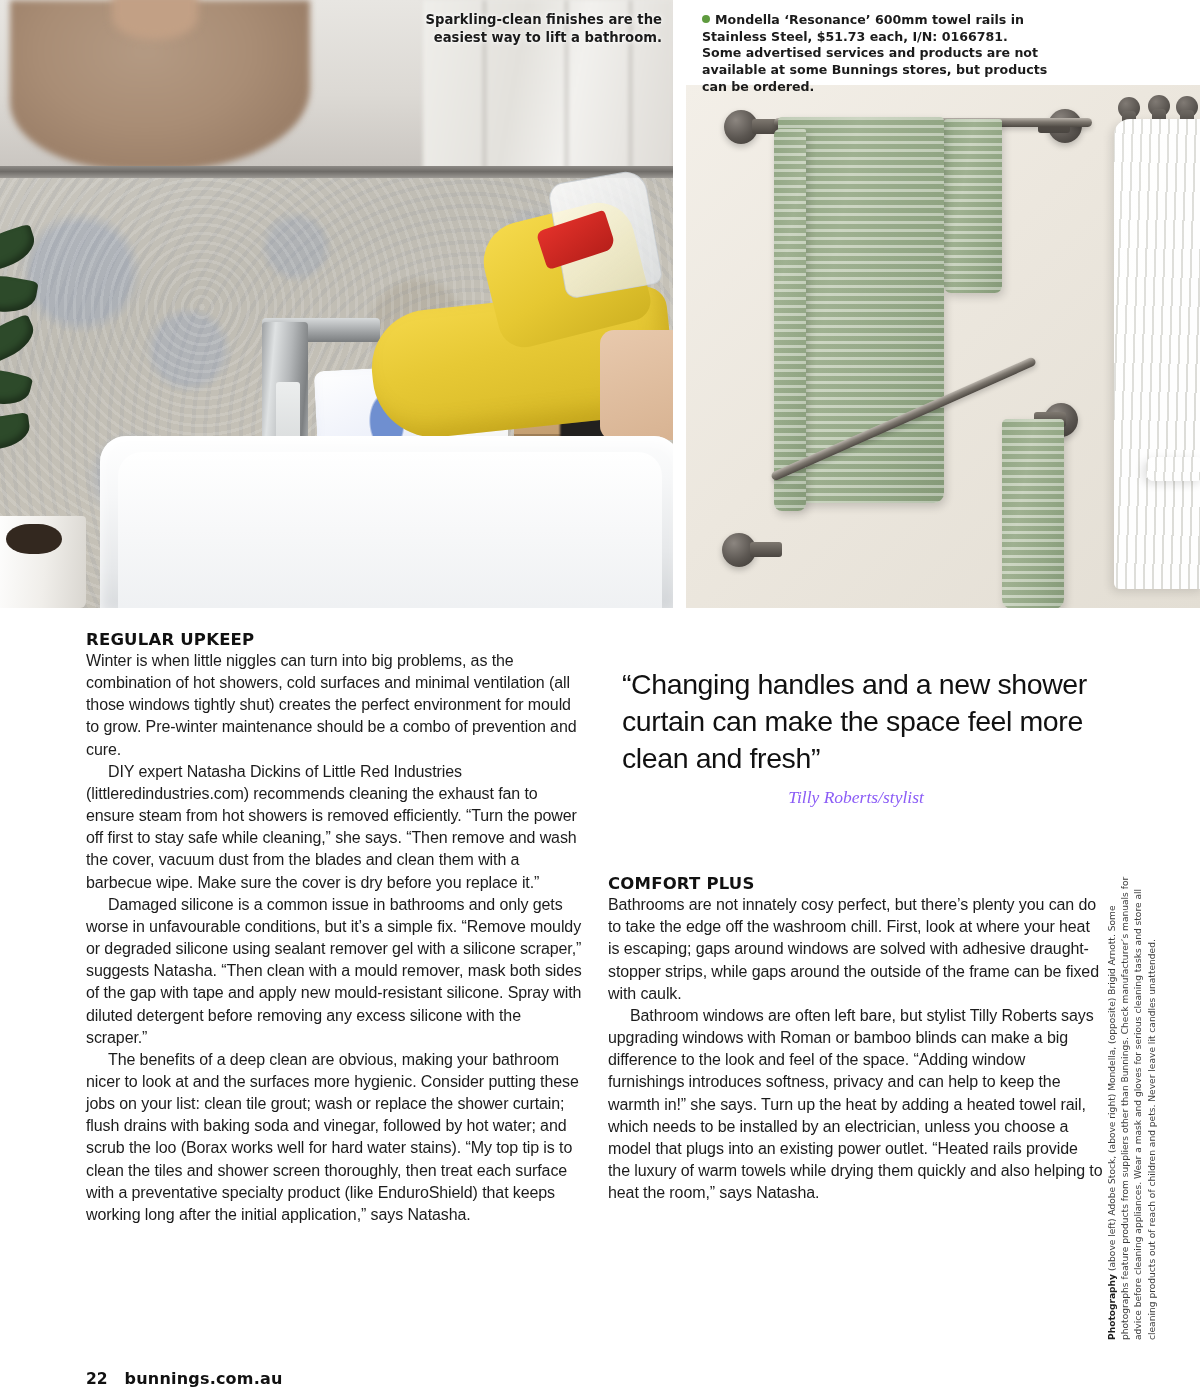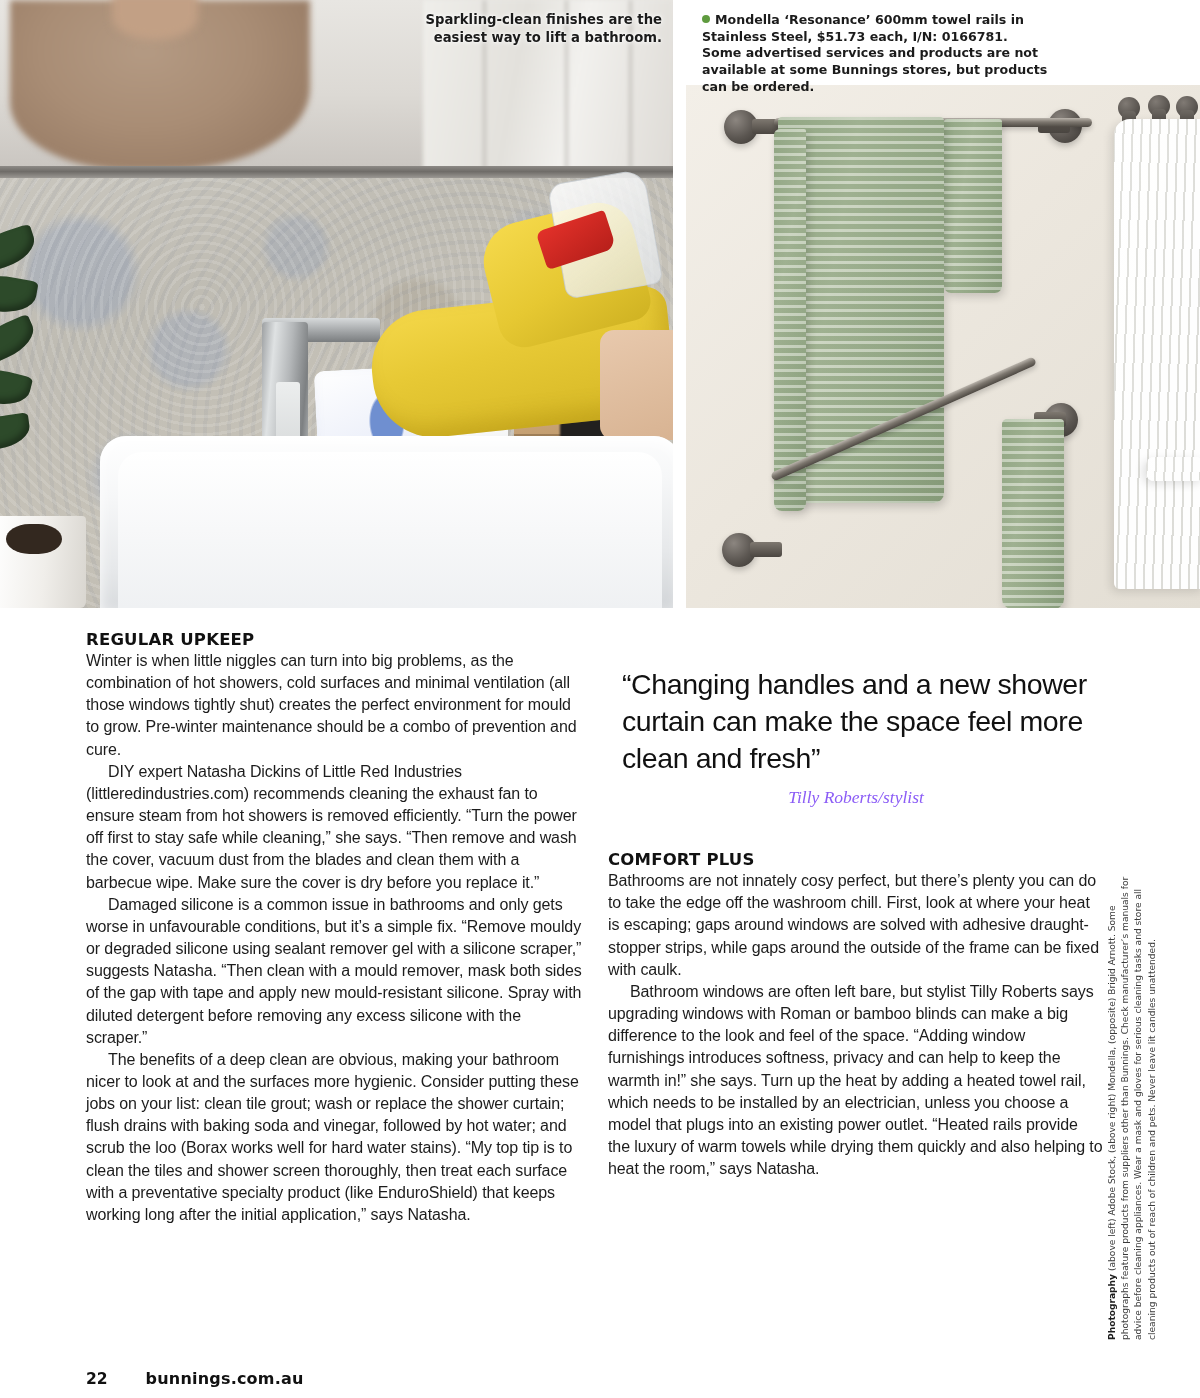--- a/index.html
+++ b/index.html
@@ -310,21 +310,21 @@
     padding: 0 14px;
   }
   .pullattr {
     margin: 10px 0 0 0;
     text-align: center;
     font-family: "Liberation Serif", serif;
     font-style: italic;
     font-size: 17.5px;
     color: #8b5cf6;
   }
-  .comfort-block { margin-top: 42px; }
+  .comfort-block { margin-top: 66px; }
 
   
   .credit {
     position: absolute;
     left: 1106px;
     top: 880px;
     width: 470px;
     height: 78px;
     transform: rotate(-90deg);
     transform-origin: 0 0;
@@ -335,21 +335,21 @@
     font-family: "DejaVu Sans", sans-serif;
   }
   .credit b { font-weight: 800; color: #1c1c1c; }
 
   
   .footer {
     position: absolute;
     left: 86px; top: 1369px;
     display: flex;
     align-items: baseline;
-    gap: 27px;
+    gap: 6px;
     font-family: "DejaVu Sans", sans-serif;
   }
   .footer .pg { font-size: 15.5px; font-weight: 800; color: #111; }
   .footer .url { font-size: 16px; font-weight: 700; color: #111; letter-spacing: .2px; margin-left: 11px; }
 </style>
 </head>
 <body>
 
 <div class="photo-band">
 

